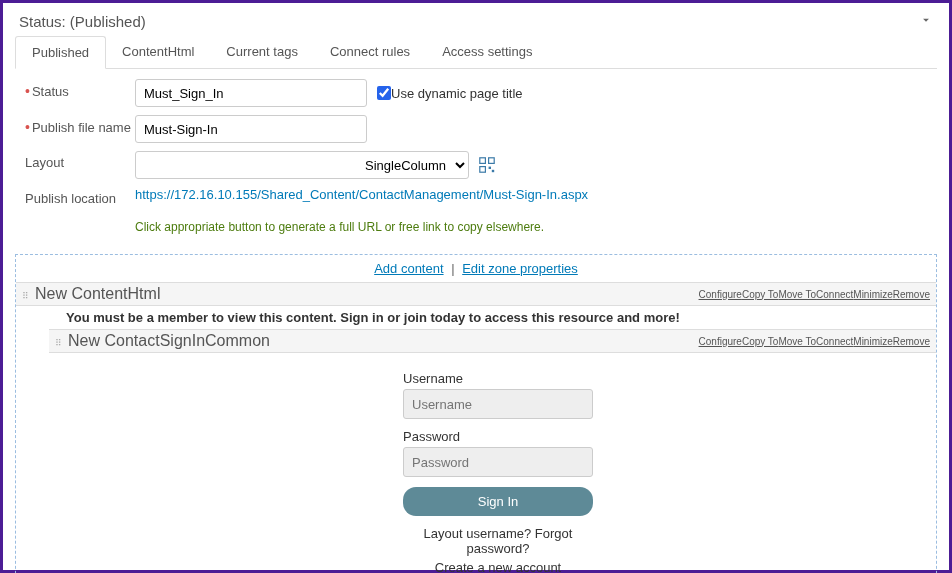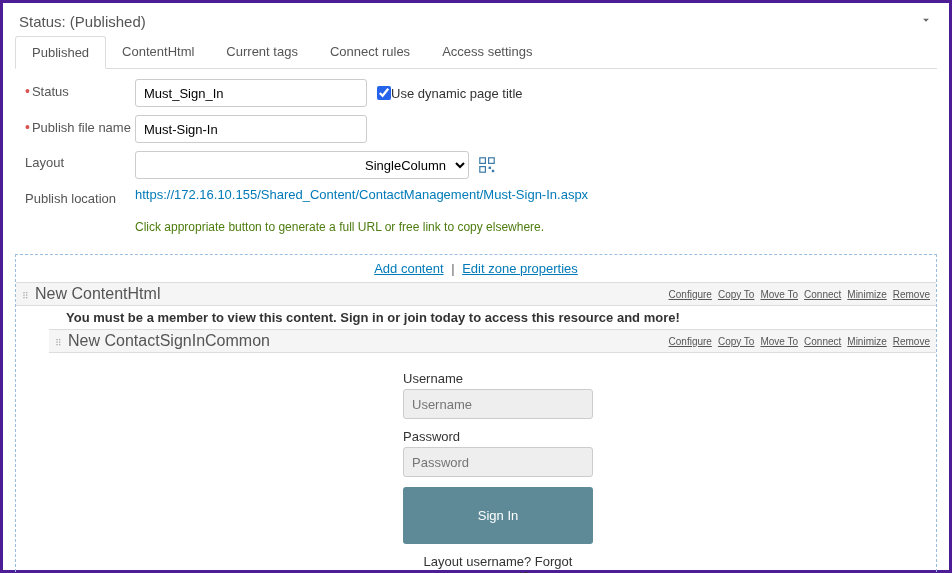--- a/index.html
+++ b/index.html
@@ -25,28 +25,28 @@
   .btn-row { display: flex; gap: 6px; margin-top: 6px; }
   .btn-cyan { background: #3bc5ed; color: #fff; border: none; padding: 6px 14px; font-size: 13px; border-radius: 3px; cursor: pointer; }
   .btn-gray-bar { background: #eee; border: 1px solid #ddd; width: 258px; height: 30px; border-radius: 3px; }
   .zone-wrap { margin-top: 20px; }
   .zone-dashed { border: 1px dashed #9bbde0; position: relative; }
   .zone-header { text-align: center; padding: 6px 0; font-size: 13px; border-bottom: 1px solid #ddd; }
   .zone-header a { color: #007ab8; text-decoration: underline; }
   .zone-header .sep { color: #666; margin: 0 4px; }
   .module-bar { display: flex; justify-content: space-between; align-items: center; background: #f5f5f5; border-bottom: 1px solid #ddd; padding: 2px 6px; font-size: 11px; }
   .module-title { color: #555; font-size: 16px; padding-left: 4px; }
-  .module-actions { display: flex; gap: 6px; font-size: 10px; }
+  .module-actions { display: flex; font-size: 10px; }
   .module-actions a { color: #555; text-decoration: underline; cursor: pointer; }
   .module-content { padding: 4px 6px; font-size: 13px; margin-left: 44px; }
   .bold { font-weight: 600; }
   .signin-box { width: 190px; margin: 14px auto; }
   .signin-box label { display: block; font-size: 13px; color: #333; margin-bottom: 3px; }
   .signin-box input { width: 100%; height: 30px; padding: 5px 8px; border: 1px solid #ccc; border-radius: 3px; background: #eeeeee; font-size: 13px; margin-bottom: 10px; }
-  .btn-slate { width: 100%; background: #5e8a97; color: #fff; border: none; padding: 21px 0; font-size: 13px; border-radius: 3px; cursor: pointer; }
+  .btn-slate { width: 100%; background: #5e8a97; color: #fff; border: none; padding: 7px 0; font-size: 13px; border-radius: 13px; cursor: pointer; }
   .signin-links { text-align: center; font-size: 13px; margin-top: 10px; }
   .signin-links div { margin: 4px 0; }
   .drag-handle { width: 6px; display: inline-block; color: #aaa; font-size: 9px; line-height: 6px; letter-spacing: 0px; }
 </style>
 </head>
 <body>
 
 <div class="page">
 
   <div class="status-row">

